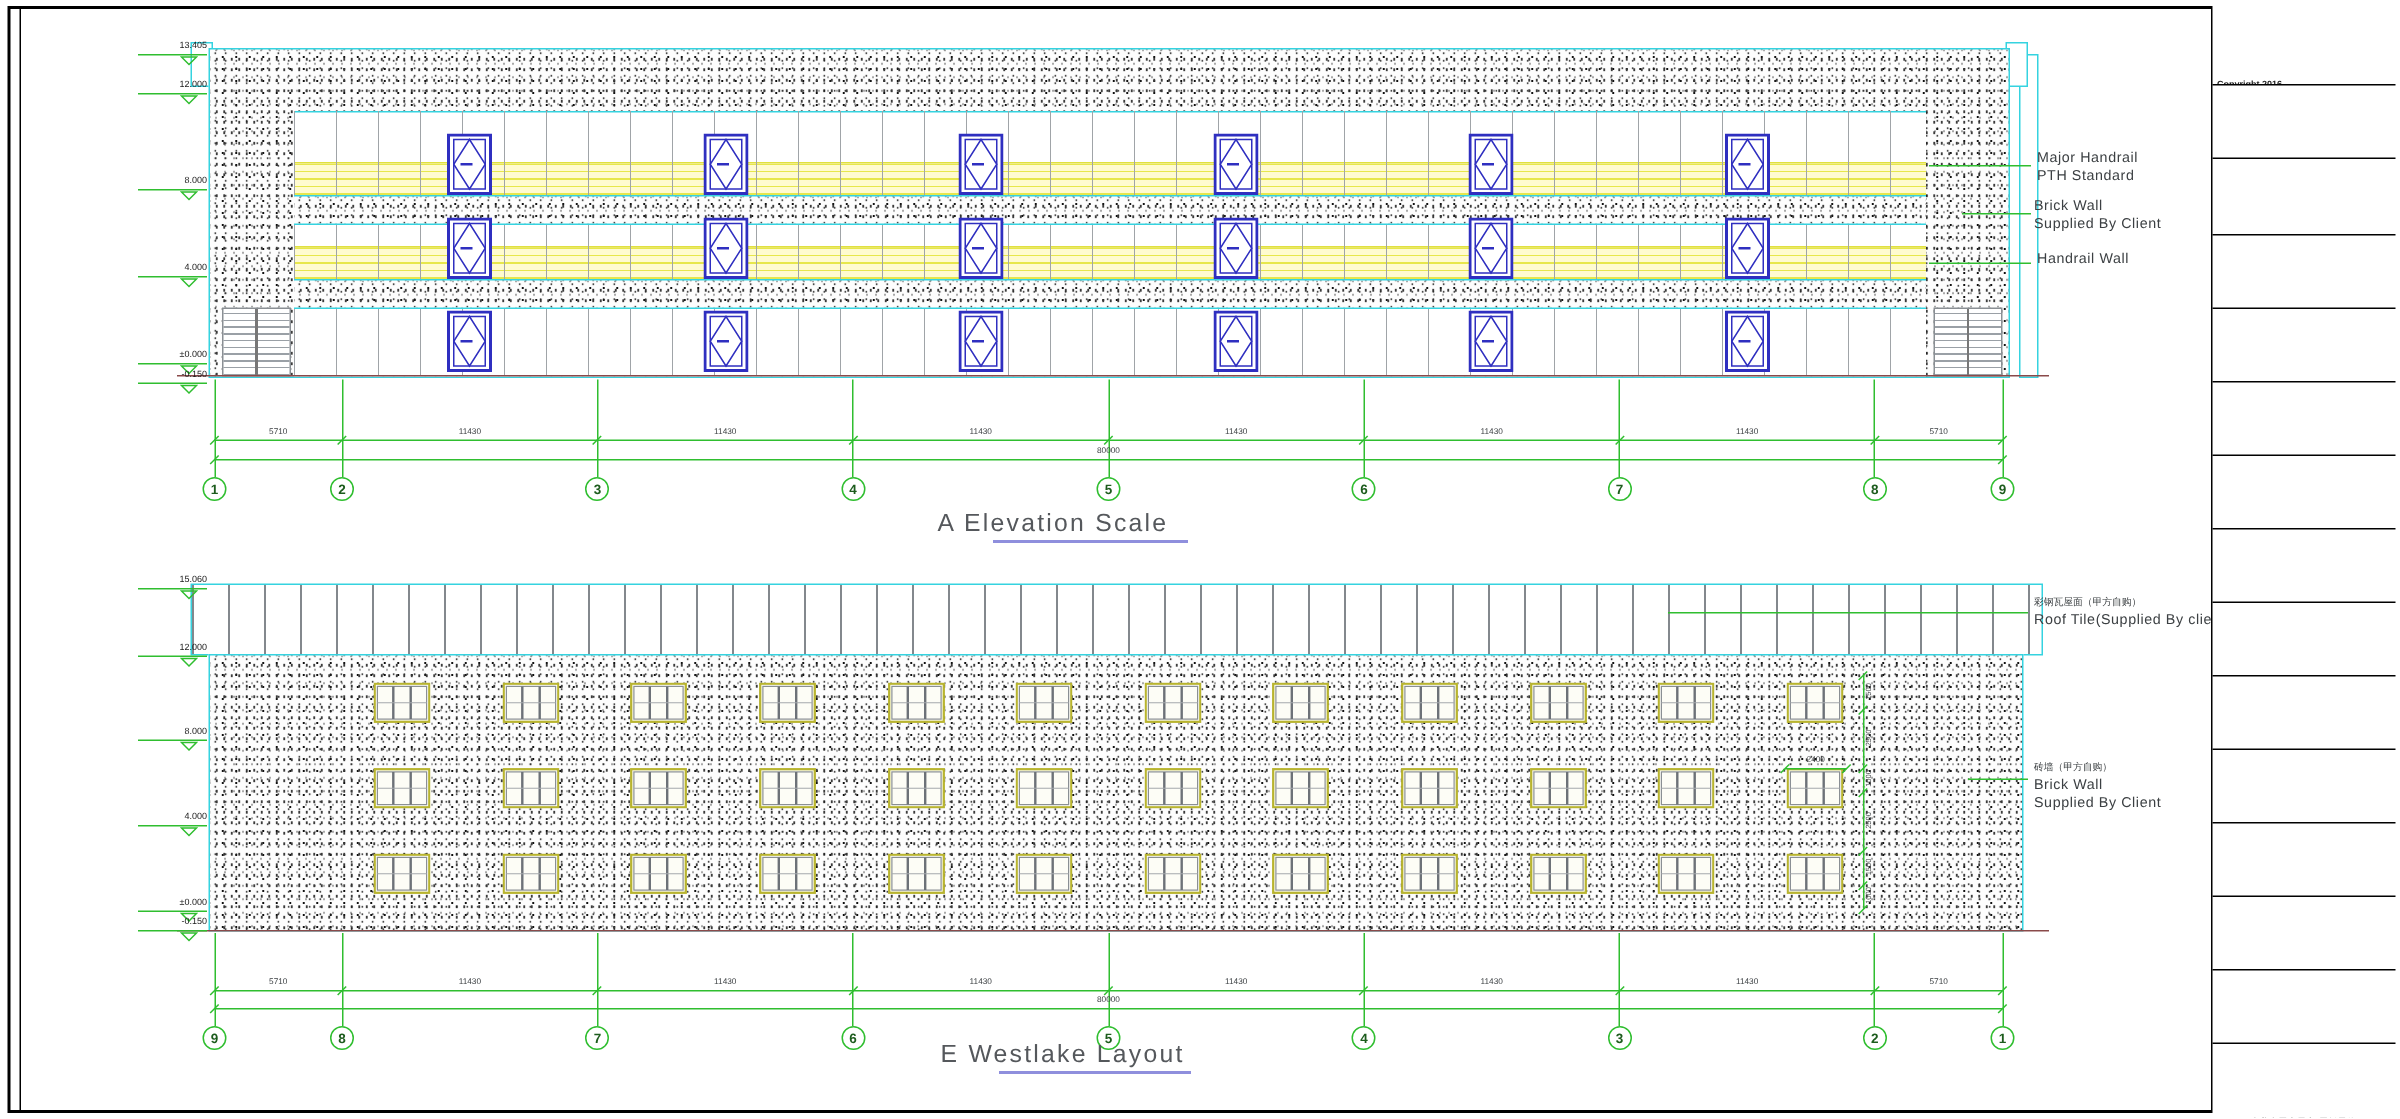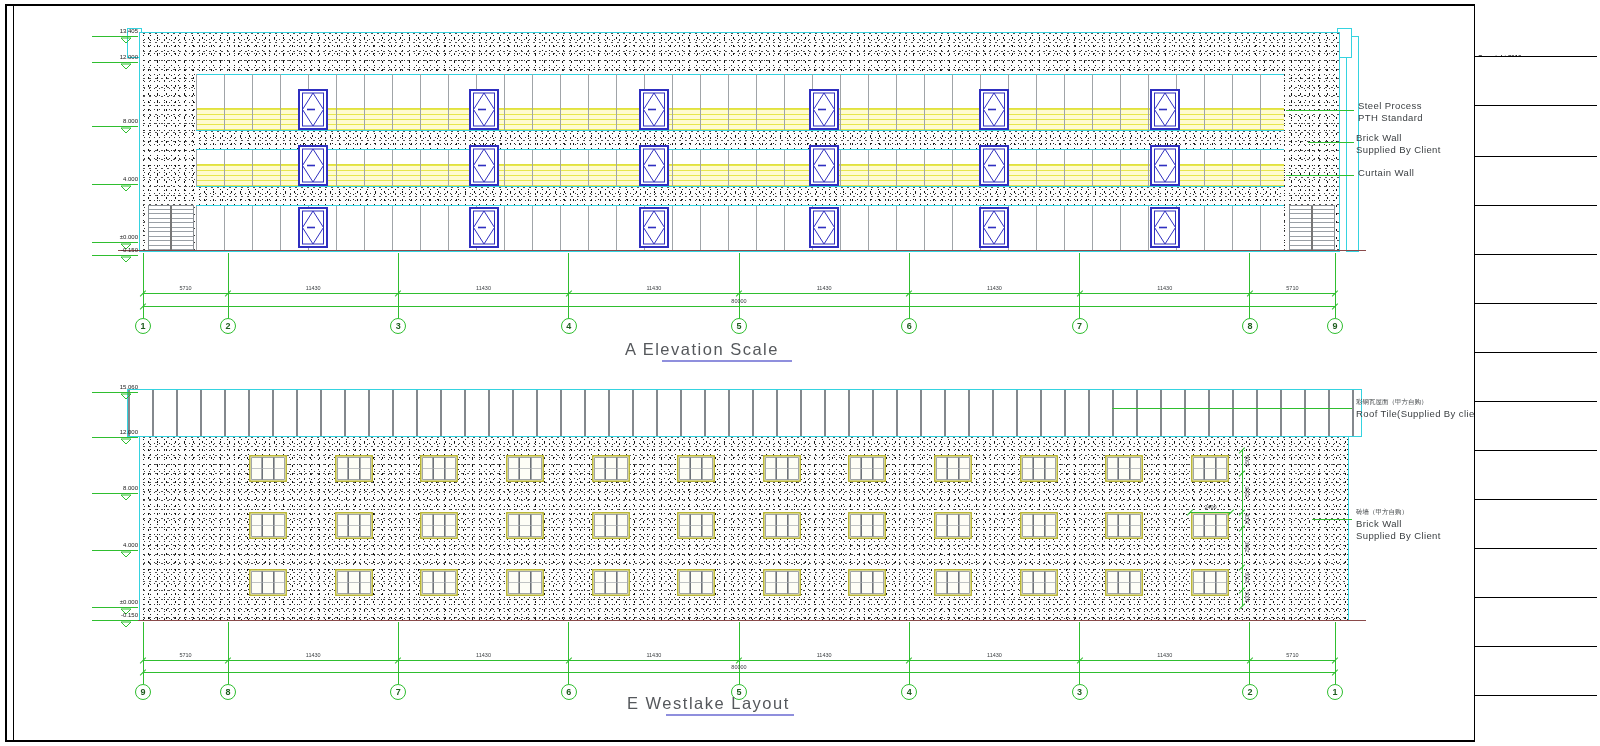--- a/index.html
+++ b/index.html
@@ -327,27 +327,27 @@
           <div class="mline"></div>
           <div>
             <svg width="12" height="7" style="display:block;margin-left:auto;margin-right:6px;">
               <path d="M1 1 L11 1 L6 6 Z" fill="none" stroke="#2fbe2f" stroke-width="1"></path>
             </svg>
           </div>
         </div>
       </div>
 
     <div class="abs leader" style="left:1286px;top:110px;width:68px;"></div>
-    <div class="abs ann" style="left:1358px;top:100px;">Steel Process</div>
+    <div class="abs ann" style="left:1358px;top:100px;">Major Handrail</div>
     <div class="abs ann" style="left:1358px;top:112px;">PTH Standard</div>
     <div class="abs leader" style="left:1308px;top:142px;width:46px;"></div>
     <div class="abs ann" style="left:1356px;top:132px;">Brick Wall</div>
     <div class="abs ann" style="left:1356px;top:144px;">Supplied By Client</div>
     <div class="abs leader" style="left:1286px;top:175px;width:68px;"></div>
-    <div class="abs ann" style="left:1358px;top:167px;">Curtain Wall</div>
+    <div class="abs ann" style="left:1358px;top:167px;">Handrail Wall</div>
 
     <div class="abs elev-title" style="left:625px;top:340px;">A Elevation Scale</div>
     <div class="abs title-underline" style="left:662px;top:360px;width:130px;"></div>
   </div>
 
   <div class="abs" id="elevE" style="left:0;top:0;width:1474px;height:746px;">
 
     <div class="abs cyan-border roofpanels" style="left:127px;top:389px;width:1233px;height:46px;background-color:#fff;"></div>
 
     <div class="abs stipple cyan-border" style="left:139px;top:436px;width:1208px;height:183px;"></div>

